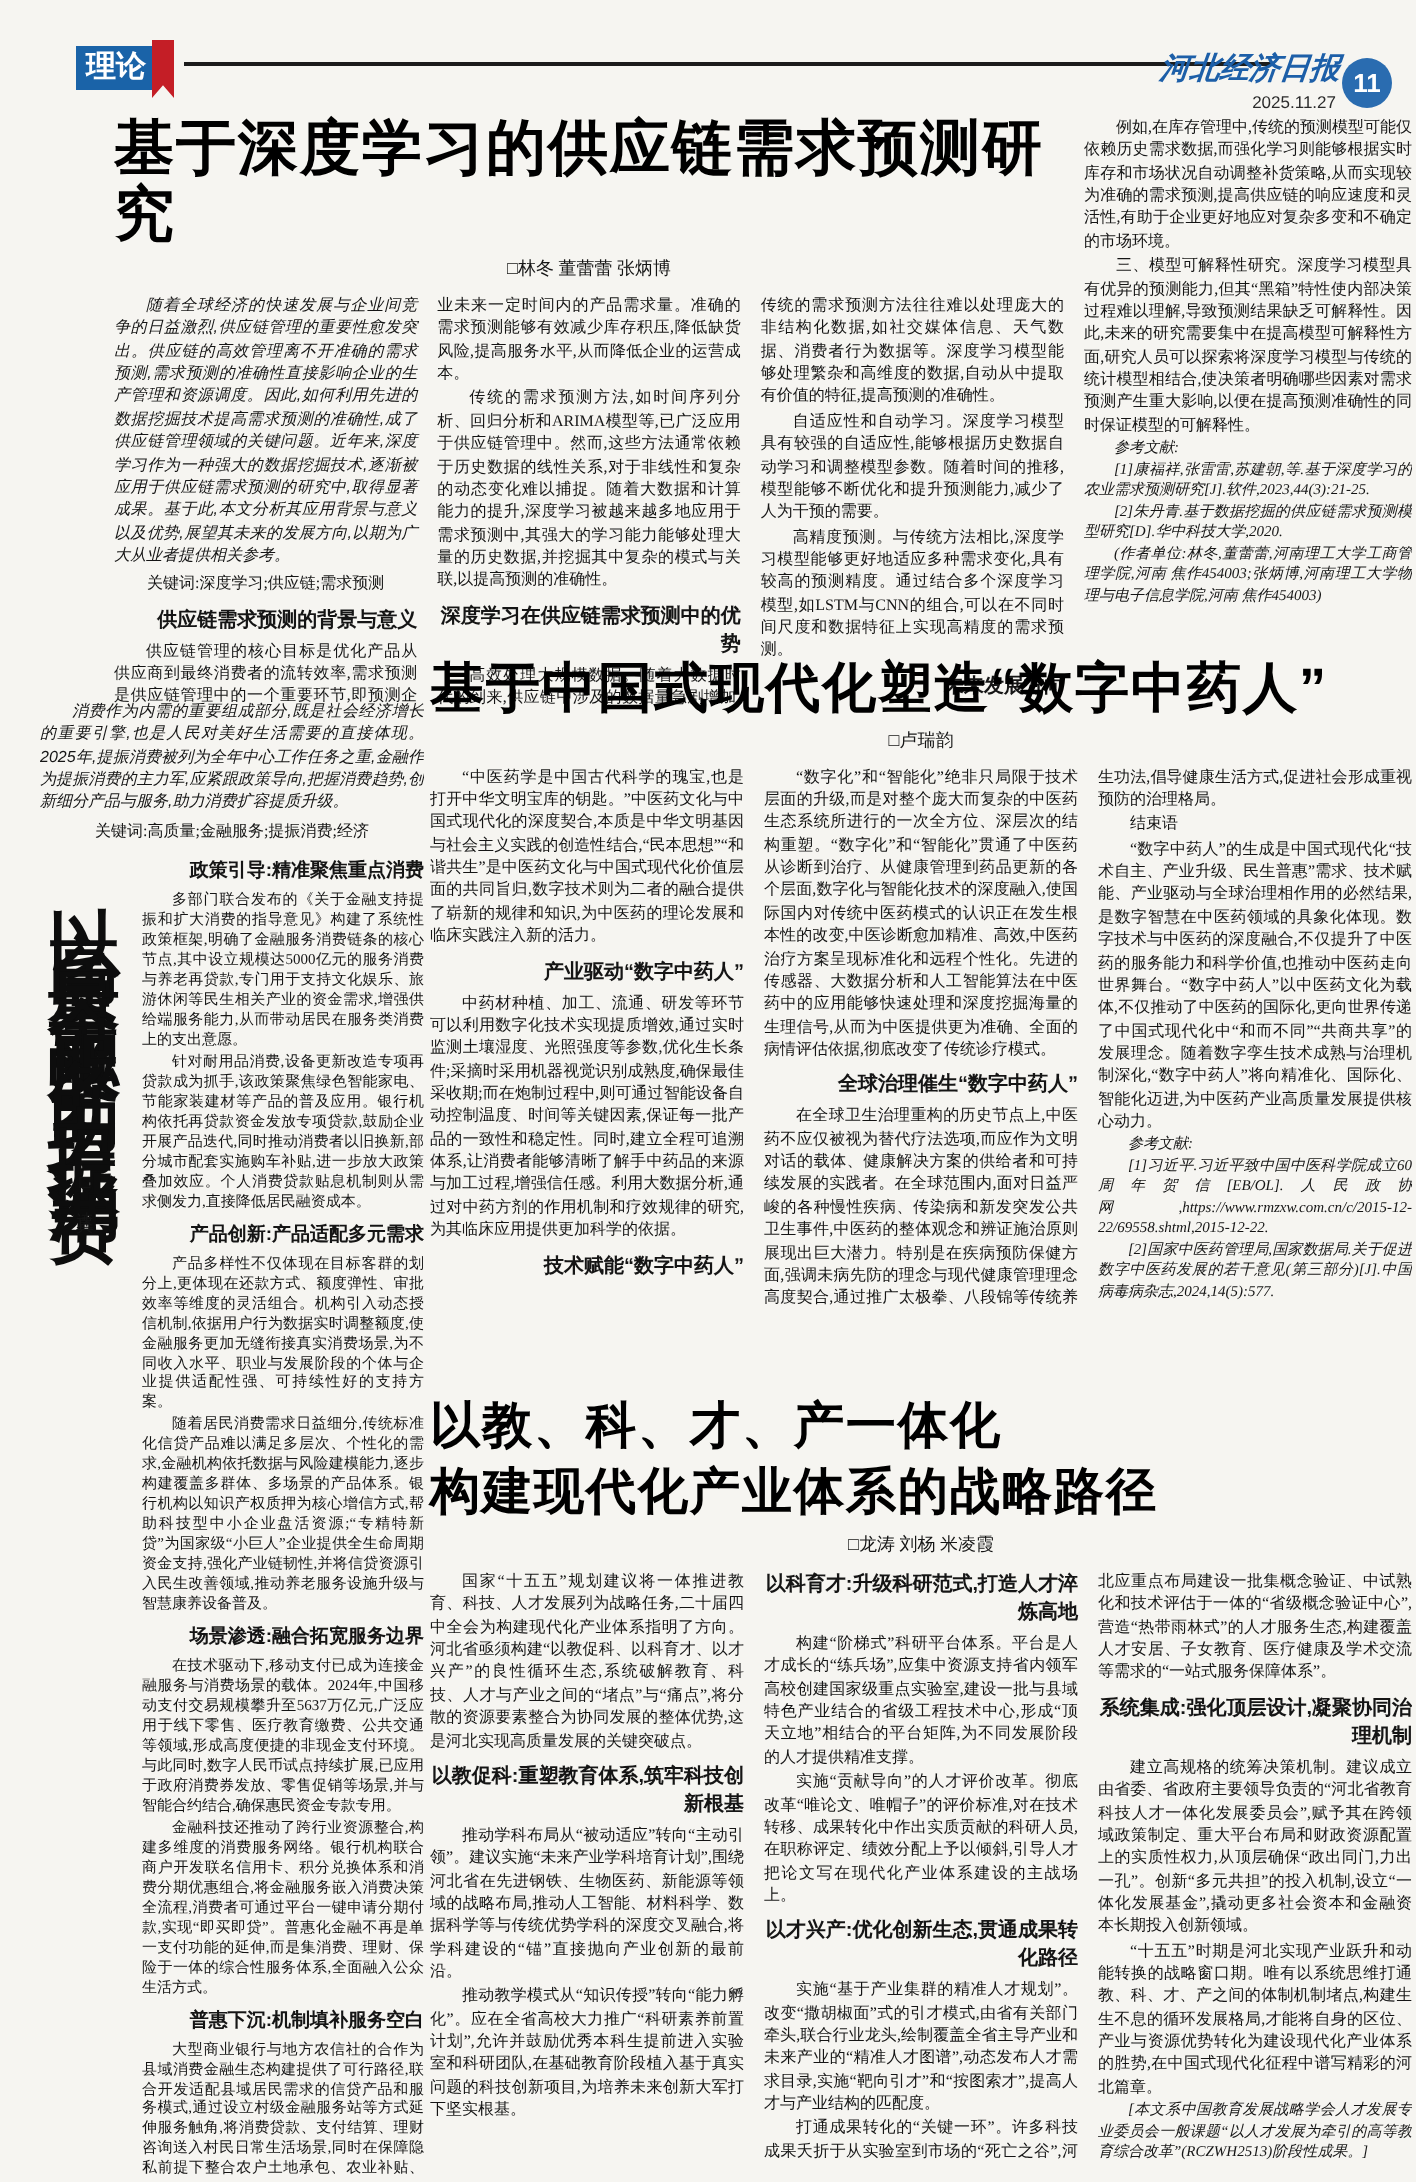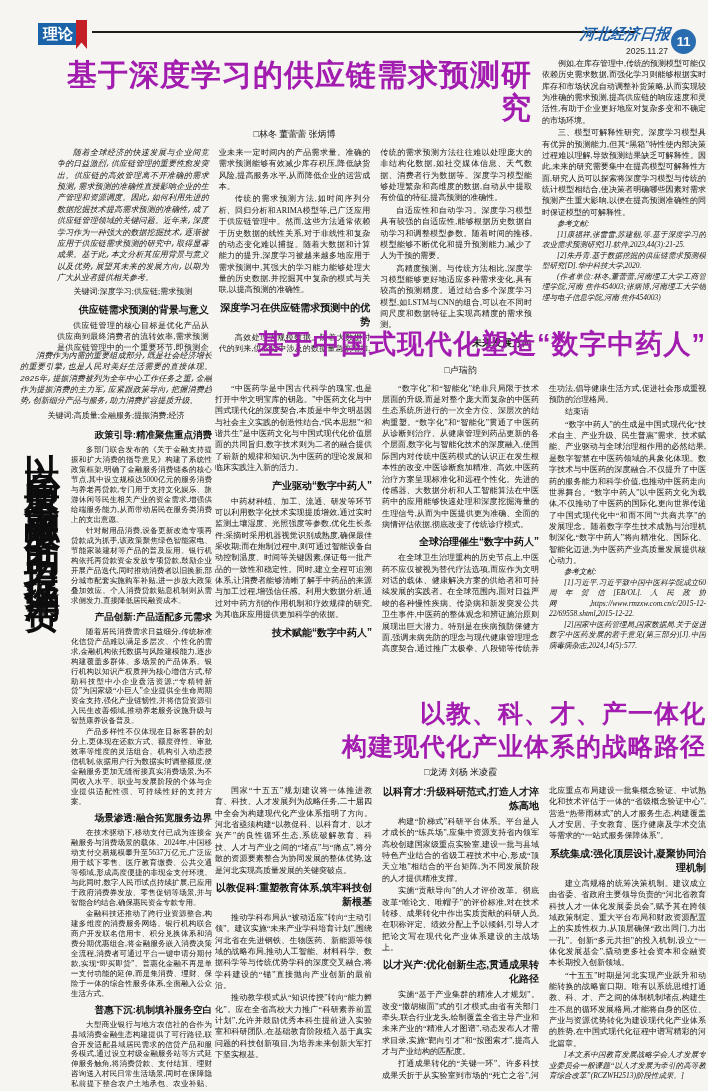--- a/index.html
+++ b/index.html
@@ -16,26 +16,26 @@
   .paper-name{font-size:15px;font-weight:bold;font-style:italic;white-space:nowrap;
               font-family:"DejaVu Serif",serif;transform:skewX(-6deg);}
   .date{font-size:8.5px;color:#2b2b2b;margin-top:2px;font-family:"Liberation Sans",sans-serif;}
   .pagenum{position:absolute;left:671px;top:11px;width:25px;height:25px;border-radius:50%;
            background:#2a6cb0;color:#fff;font-size:13px;font-weight:bold;display:flex;
            align-items:center;justify-content:center;font-family:"Liberation Sans",sans-serif;}
   
   .para{font-size:8px;line-height:1.42;text-align:justify;text-indent:2em;margin:0 0 1px 0;}
   .subhead{font-size:10px;font-weight:bold;text-align:right;margin:5px 0 3px;text-indent:0;
            font-family:"Liberation Sans",sans-serif;break-inside:avoid;}
-  .intro-para{font-style:italic;font-family:Liberation Mono, monospace;}
+  .intro-para{font-style:italic;font-family:Liberation Sans, sans-serif;}
   .kw{text-indent:0;text-align:center;margin:3px 0;}
   .ref{font-size:7.5px;line-height:1.4;font-style:italic;text-align:justify;text-indent:2em;margin:0;}
   .note{font-size:7.5px;line-height:1.4;font-style:italic;text-align:justify;text-indent:2em;margin:0;}
-  .headline{font-weight:bold;text-align:right;font-family:"Liberation Sans",sans-serif;
-            letter-spacing:1px;color:#a21caf;}
+  .headline{font-weight:bold;text-align:left;font-family:"Liberation Sans",sans-serif;
+            letter-spacing:1px;color:#000000;}
   .byline{font-size:9px;text-align:center;margin:4px 0 6px;}
   
   .a1{position:absolute;left:57px;top:58px;width:649px;height:276px;display:flex;}
   .a1-main{width:475px;}
   .a1-title{font-size:30px;line-height:1.1;}
   .a1-cols{column-count:3;column-gap:10px;height:212px;overflow:hidden;}
   .a1-side{width:164px;margin-left:10px;height:276px;overflow:hidden;}
   
   .fin{position:absolute;left:20px;top:350px;width:192px;height:738px;overflow:hidden;}
   .fin-intro{margin-bottom:2px;}
@@ -110,22 +110,22 @@
     <div class="fin-row">
       <div class="v-strip">
         <div class="v-title">以高质量金融服务助力提振消费</div>
         <div class="v-byline">□速真</div>
       </div>
       <div class="fin-body">
           <div class="subhead">政策引导:精准聚焦重点消费</div>
           <div class="para">多部门联合发布的《关于金融支持提振和扩大消费的指导意见》构建了系统性政策框架,明确了金融服务消费链条的核心节点,其中设立规模达5000亿元的服务消费与养老再贷款,专门用于支持文化娱乐、旅游休闲等民生相关产业的资金需求,增强供给端服务能力,从而带动居民在服务类消费上的支出意愿。</div>
           <div class="para">针对耐用品消费,设备更新改造专项再贷款成为抓手,该政策聚焦绿色智能家电、节能家装建材等产品的普及应用。银行机构依托再贷款资金发放专项贷款,鼓励企业开展产品迭代,同时推动消费者以旧换新,部分城市配套实施购车补贴,进一步放大政策叠加效应。个人消费贷款贴息机制则从需求侧发力,直接降低居民融资成本。</div>
           <div class="subhead">产品创新:产品适配多元需求</div>
+          <div class="para">产品多样性不仅体现在目标客群的划分上,更体现在还款方式、额度弹性、审批效率等维度的灵活组合。机构引入动态授信机制,依据用户行为数据实时调整额度,使金融服务更加无缝衔接真实消费场景,为不同收入水平、职业与发展阶段的个体与企业提供适配性强、可持续性好的支持方案。</div>
           <div class="para">随着居民消费需求日益细分,传统标准化信贷产品难以满足多层次、个性化的需求,金融机构依托数据与风险建模能力,逐步构建覆盖多群体、多场景的产品体系。银行机构以知识产权质押为核心增信方式,帮助科技型中小企业盘活资源;“专精特新贷”为国家级“小巨人”企业提供全生命周期资金支持,强化产业链韧性,并将信贷资源引入民生改善领域,推动养老服务设施升级与智慧康养设备普及。</div>
-          <div class="para">产品多样性不仅体现在目标客群的划分上,更体现在还款方式、额度弹性、审批效率等维度的灵活组合。机构引入动态授信机制,依据用户行为数据实时调整额度,使金融服务更加无缝衔接真实消费场景,为不同收入水平、职业与发展阶段的个体与企业提供适配性强、可持续性好的支持方案。</div>
           <div class="subhead">场景渗透:融合拓宽服务边界</div>
           <div class="para">在技术驱动下,移动支付已成为连接金融服务与消费场景的载体。2024年,中国移动支付交易规模攀升至5637万亿元,广泛应用于线下零售、医疗教育缴费、公共交通等领域,形成高度便捷的非现金支付环境。与此同时,数字人民币试点持续扩展,已应用于政府消费券发放、零售促销等场景,并与智能合约结合,确保惠民资金专款专用。</div>
           <div class="para">金融科技还推动了跨行业资源整合,构建多维度的消费服务网络。银行机构联合商户开发联名信用卡、积分兑换体系和消费分期优惠组合,将金融服务嵌入消费决策全流程,消费者可通过平台一键申请分期付款,实现“即买即贷”。普惠化金融不再是单一支付功能的延伸,而是集消费、理财、保险于一体的综合性服务体系,全面融入公众生活方式。</div>
           <div class="subhead">普惠下沉:机制填补服务空白</div>
           <div class="para">大型商业银行与地方农信社的合作为县域消费金融生态构建提供了可行路径,联合开发适配县域居民需求的信贷产品和服务模式,通过设立村级金融服务站等方式延伸服务触角,将消费贷款、支付结算、理财咨询送入村民日常生活场景,同时在保障隐私前提下整合农户土地承包、农业补贴、电商交易数据等多维度行为数据,建立动态更新的农村信用评分模型。</div>
         </div>
     </div>
   </div>
 
   <div class="a2">

